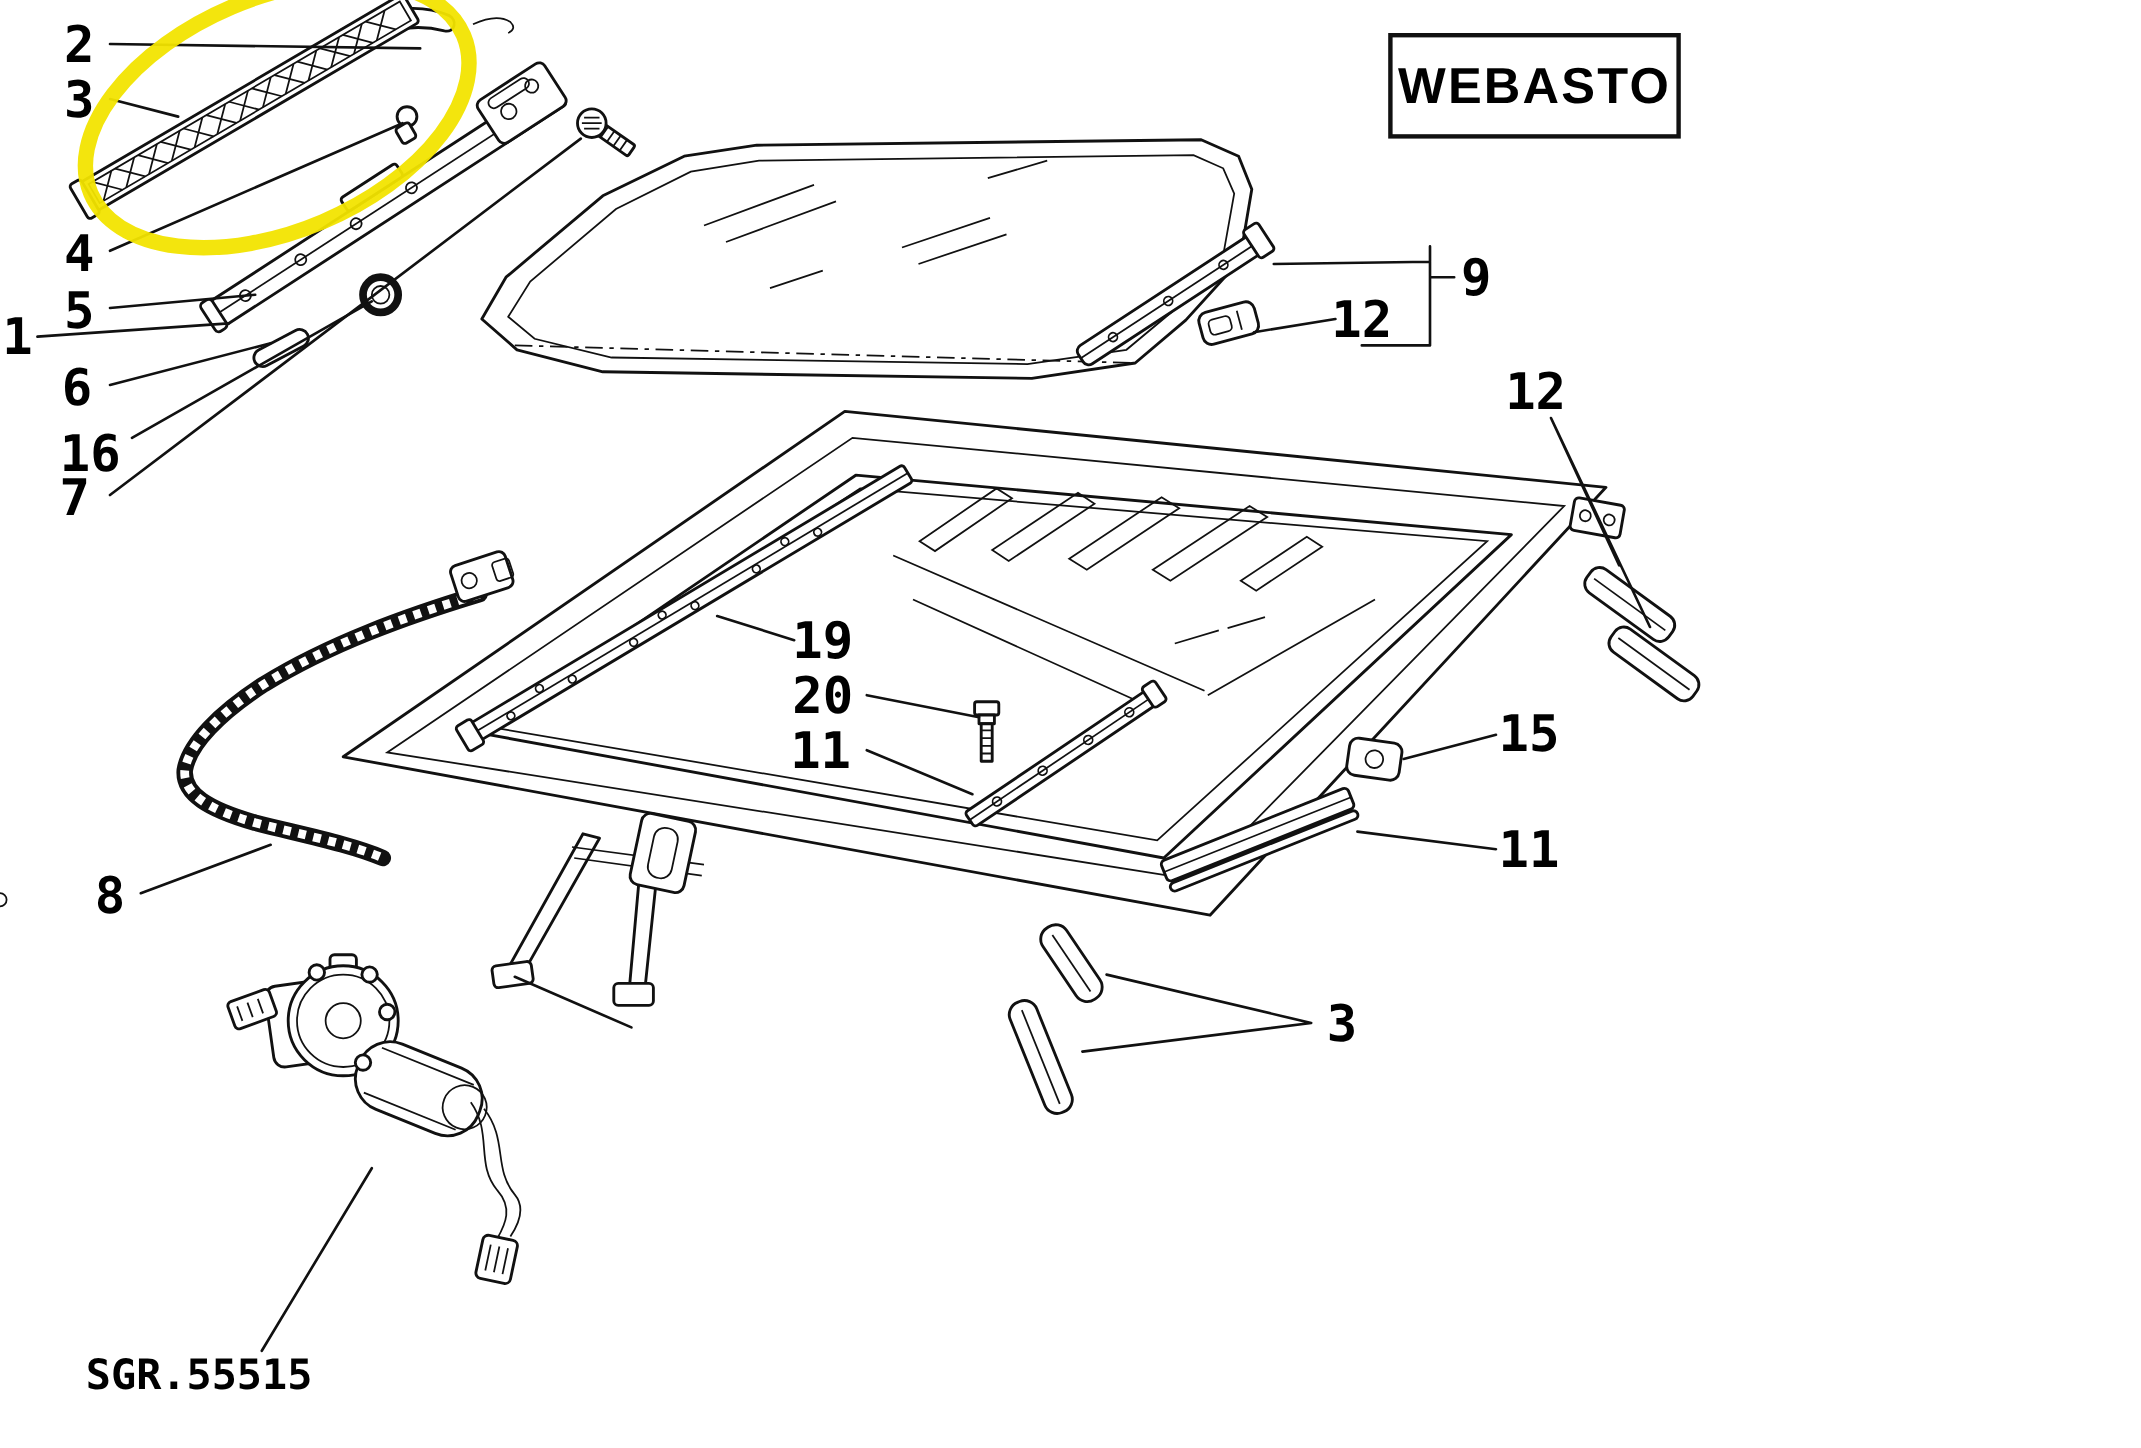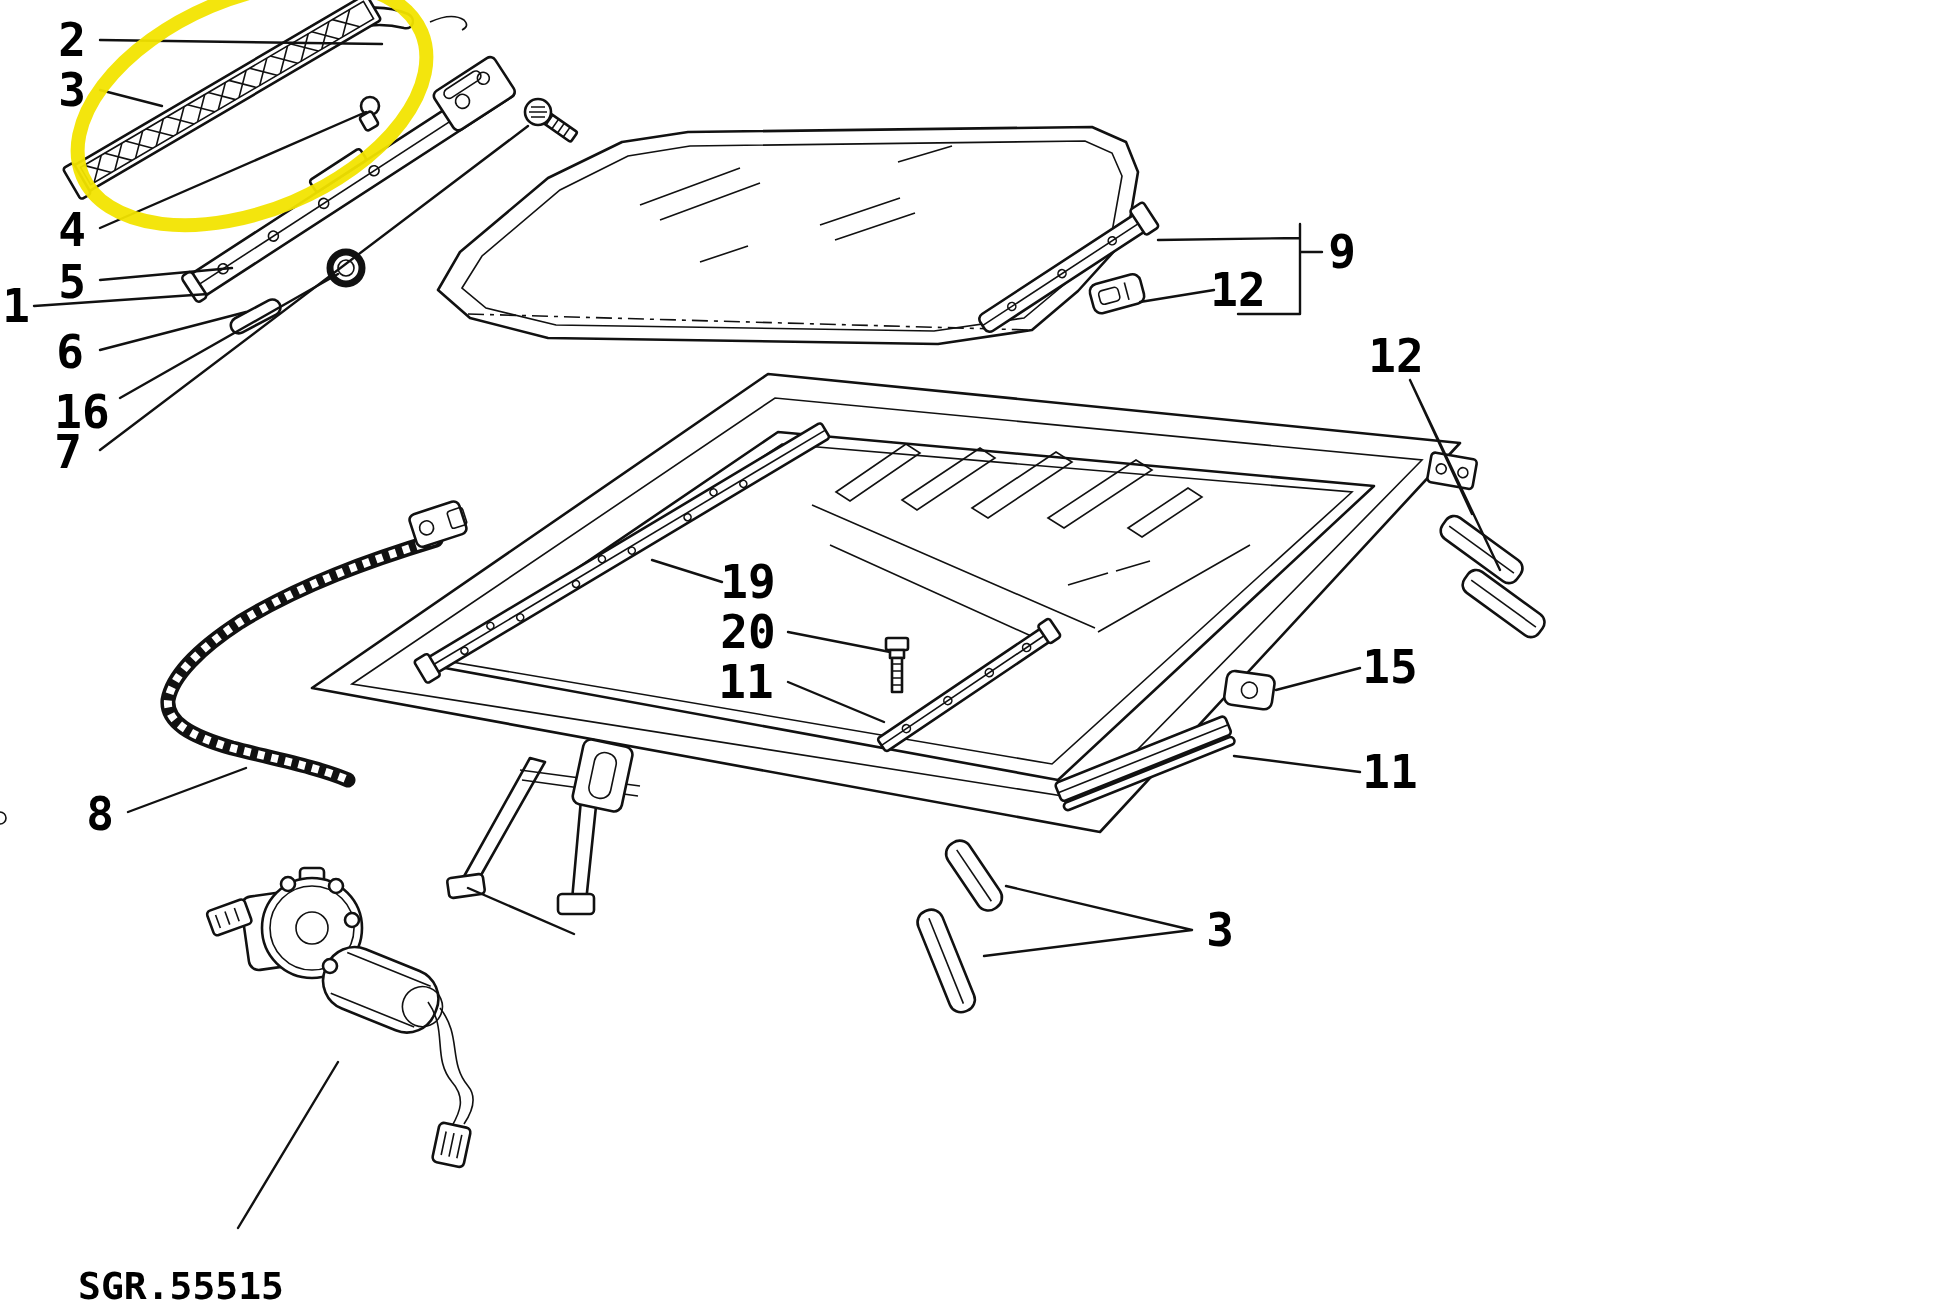--- a/index.html
+++ b/index.html
@@ -11,21 +11,21 @@
   .thin{stroke:#111;stroke-width:1.6;fill:none;}
   .lead{stroke:#111;stroke-width:2.4;fill:none;stroke-linecap:round;}
   .callout{position:absolute;transform:translate(-50%,-50%);
            font:bold 46px "DejaVu Sans Mono",monospace;color:#000;line-height:1;
            user-select:none;}
   .brand-box{position:absolute;left:1262px;top:30px;width:258px;height:88px;
              border:4px solid #111;background:#fff;display:flex;align-items:center;
              justify-content:center;font:bold 46px "Liberation Sans",sans-serif;
              letter-spacing:2px;color:#000;}
   .sgr-code{position:absolute;left:78px;top:1228px;
-            font:bold 38px "DejaVu Sans Mono",monospace;color:#000;margin-top:36px;}
+            font:bold 38px "DejaVu Sans Mono",monospace;color:#000;}
 </style>
 </head>
 <body>
 
 <div class="stage">
 
 <svg viewBox="0 0 1946 1316" width="1946" height="1316">
 
   <g>
     <path class="ln" d="M438,290 L460,252 L548,178 L622,142 L688,132 L1092,127 L1126,142 L1138,172 L1127,237 L1078,291 L1032,330 L938,344 L548,338 L470,318 Z"></path>
@@ -265,16 +265,19 @@
 <div class="callout" style="left:1238px;top:290px">12</div>
 <div class="callout" style="left:1396px;top:356px">12</div>
 <div class="callout" style="left:748px;top:582px">19</div>
 <div class="callout" style="left:748px;top:632px">20</div>
 <div class="callout" style="left:746px;top:682px">11</div>
 <div class="callout" style="left:1390px;top:667px">15</div>
 <div class="callout" style="left:1390px;top:772px">11</div>
 <div class="callout" style="left:100px;top:814px">8</div>
 <div class="callout" style="left:1220px;top:930px">3</div>
 
+<div class="brand-box">
+  <span>WEBASTO</span>
+</div>
 
 <div class="sgr-code">SGR.55515</div>
 
 </div>
 
 </body></html>

